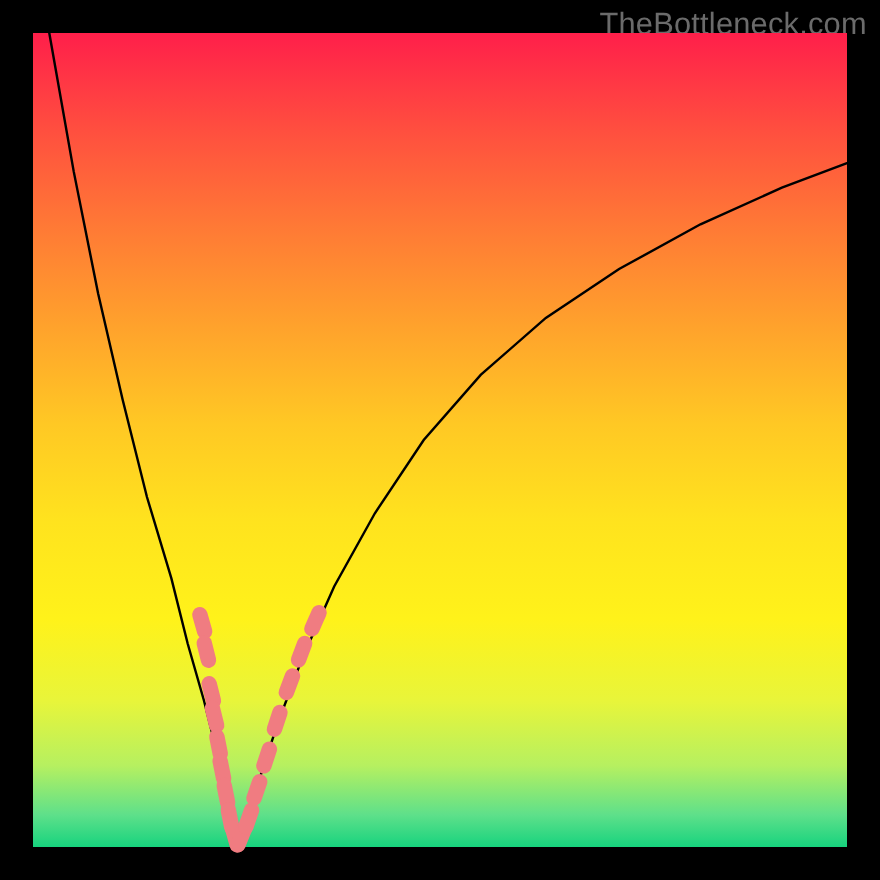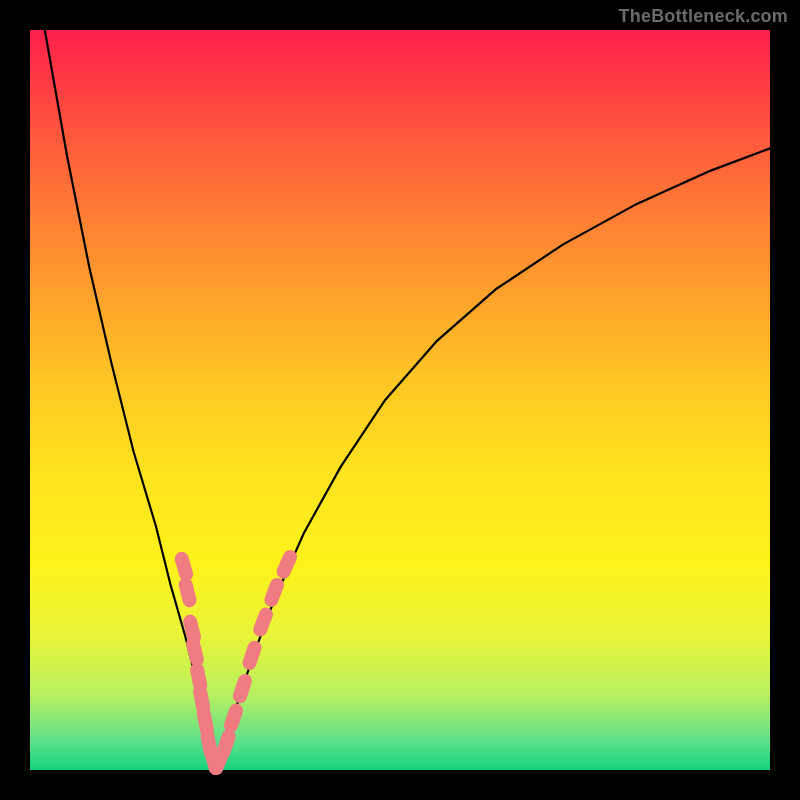--- a/index.html
+++ b/index.html
@@ -36,22 +36,22 @@
       #b6f060 90%,
       #5fe08a 96%,
       #17d37e 100%
     );
   }
   .watermark {
     position: absolute;
     top: 6px;
     right: 12px;
     color: #6b6b6b;
-    font-size: 18px;
-    font-weight: 700;
+    font-size: 28px;
+    font-weight: 400;
     letter-spacing: 0.2px;
     user-select: none;
   }
   svg.curve {
     position: absolute;
     inset: 0;
     width: 740px;
     height: 740px;
     overflow: visible;
   }

